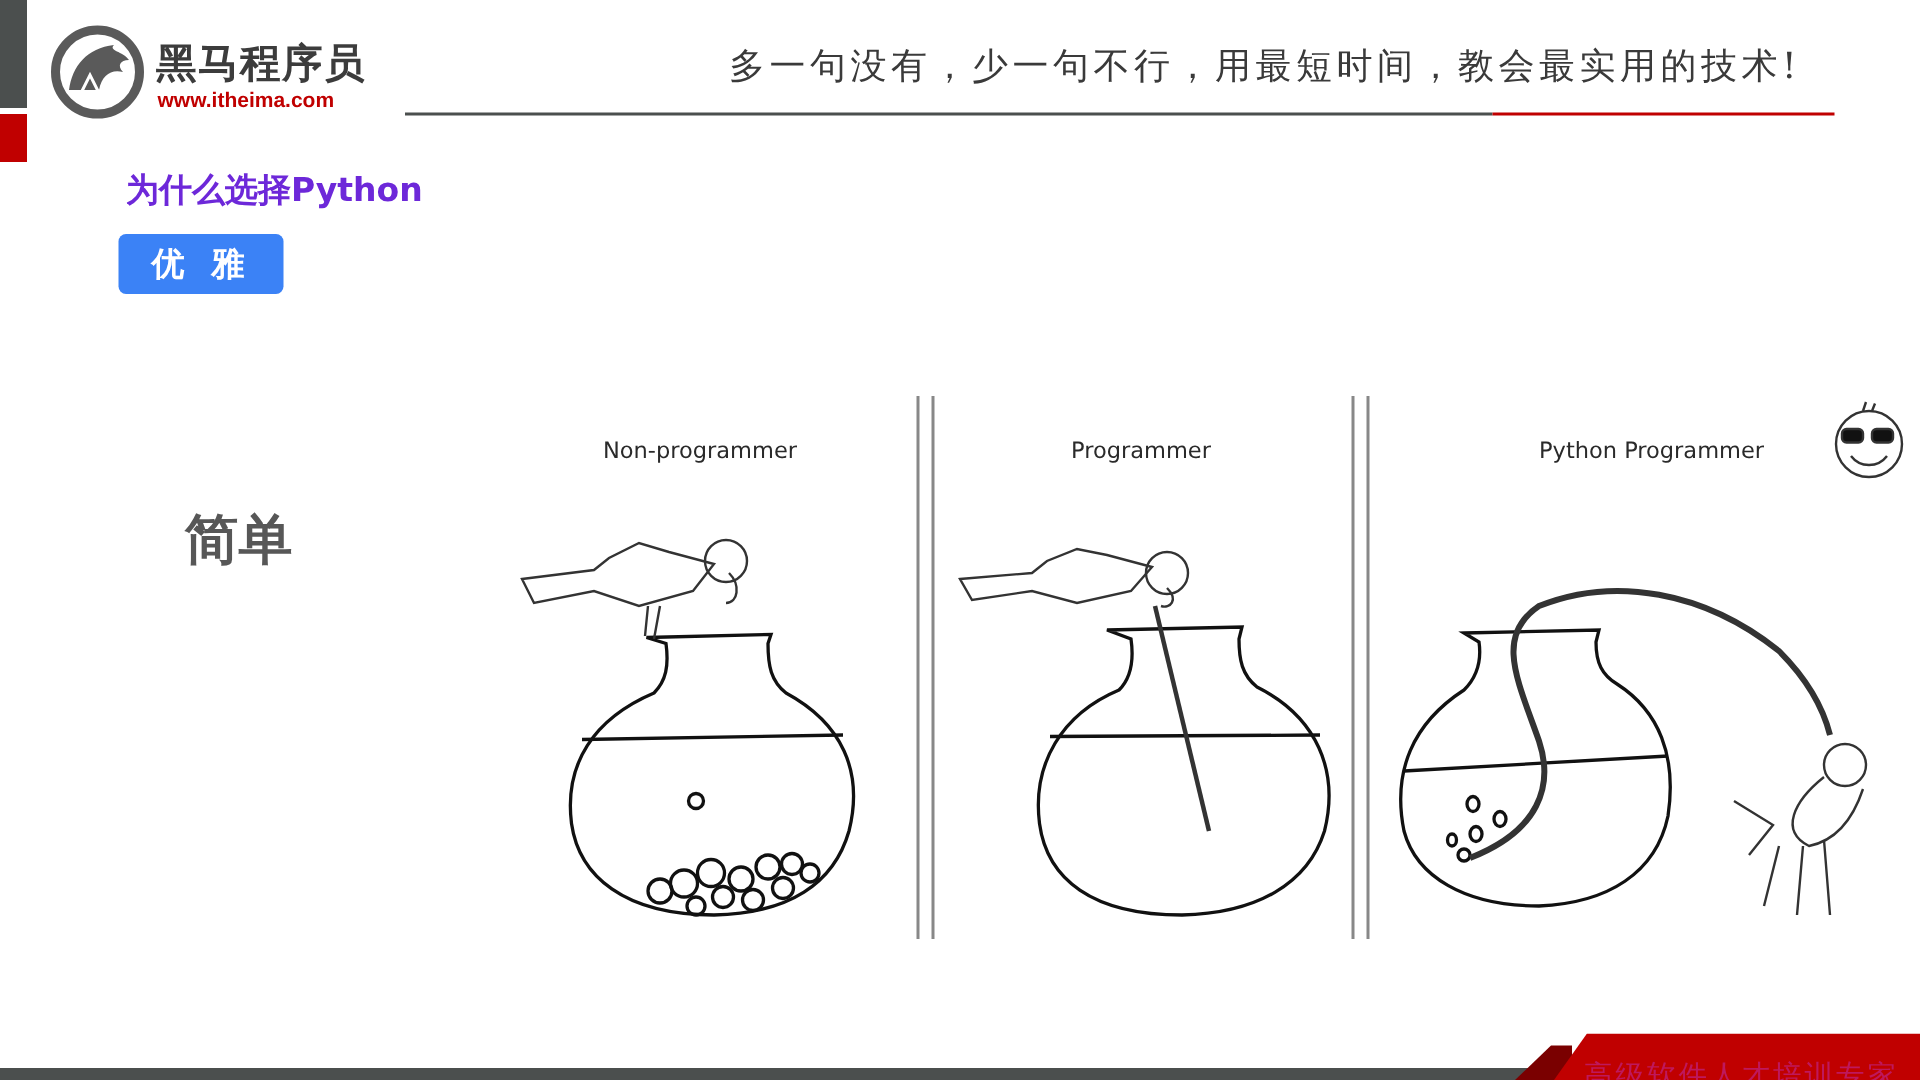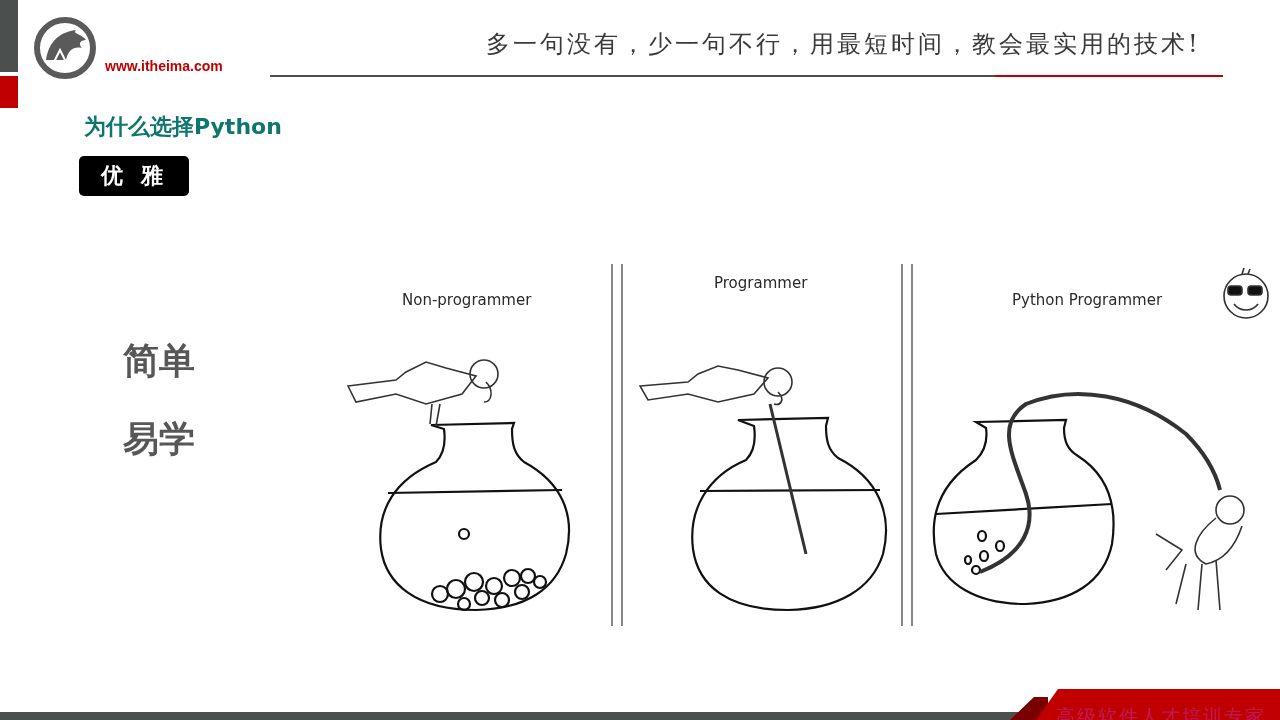--- a/index.html
+++ b/index.html
@@ -11,22 +11,22 @@
 
   .logo { position: absolute; left: 32px; top: 16px; width: 230px; height: 64px; }
   .logo-mark { position: absolute; left: 0; top: 0; width: 66px; height: 64px; }
   .logo-cn { position: absolute; left: 72px; top: 8px; font-size: 27px; font-weight: bold; color: #3c3c3c; letter-spacing: 1px; font-family: "DejaVu Sans", sans-serif; }
   .logo-url { position: absolute; left: 73px; top: 42px; font-size: 14px; font-weight: bold; color: #c00000; font-family: "Liberation Sans", sans-serif; text-align: center; }
 
   .slogan { position: absolute; left: 486px; top: 28px; font-size: 24px; color: #3a3a3a; letter-spacing: 3px; font-family: "DejaVu Serif", serif; white-space: nowrap; }
   .rule-gray { position: absolute; left: 270px; top: 75px; width: 725px; height: 2px; background: #4b4f4e; }
   .rule-red { position: absolute; left: 995px; top: 75px; width: 228px; height: 2px; background: #c00000; }
 
-  .section-title { position: absolute; left: 84px; top: 112px; font-size: 22px; font-weight: bold; color: #0f766e; font-family: "DejaVu Sans", sans-serif; }
-  .tag { position: absolute; left: 79px; top: 156px; width: 110px; height: 40px; background: #000000; border-radius: 5px; color: #fff; font-size: 22px; font-weight: bold; display: flex; align-items: center; justify-content: center; letter-spacing: 18px; padding-left: 14px; }
+  .section-title { position: absolute; left: 84px; top: 112px; font-size: 22px; font-weight: bold; color: #6d28d9; font-family: "DejaVu Sans", sans-serif; }
+  .tag { position: absolute; left: 79px; top: 156px; width: 110px; height: 40px; background: #3b82f6; border-radius: 5px; color: #fff; font-size: 22px; font-weight: bold; display: flex; align-items: center; justify-content: center; letter-spacing: 18px; padding-left: 14px; }
 
   .points { position: absolute; left: 123px; top: 338px; }
   .point { font-size: 36px; font-weight: bold; color: #575757; height: 78px; line-height: 46px; font-family: "DejaVu Sans", sans-serif; text-align: center; }
 
   .comic { position: absolute; left: 336px; top: 264px; width: 944px; height: 362px; }
   .panel-label { position: absolute; font-family: "DejaVu Sans", sans-serif; font-size: 15px; color: #2a2a2a; white-space: nowrap; }
 
   .footer-bar { position: absolute; left: 0; top: 712px; width: 1280px; height: 8px; background: #4b4f4e; }
   .footer-badge { position: absolute; left: 1010px; top: 689px; width: 270px; height: 31px; }
   .footer-text { position: absolute; left: 1056px; top: 692px; font-size: 19px; color: #be185d; letter-spacing: 2px; font-family: Liberation Sans, sans-serif; white-space: nowrap; margin-top: 12px; }
@@ -36,33 +36,33 @@
 
 <div class="side-bar-gray"></div>
 <div class="side-bar-red"></div>
 
 <div class="logo">
   <svg class="logo-mark" viewBox="0 0 66 64">
     <circle cx="33" cy="32" r="28" fill="none" stroke="#5a5a5a" stroke-width="6"></circle>
     <path d="M14 44 C16 28 26 16 44 14 C40 18 50 18 54 24 C48 24 46 28 50 32 C42 30 36 34 34 44 Z" fill="#5a5a5a"></path>
     <path d="M22 46 L28 34 L34 46" fill="none" stroke="#ffffff" stroke-width="2"></path>
   </svg>
+  <div class="logo-cn">黑马程序员</div>
   <div class="logo-url">www.itheima.com</div>
 </div>
 
 <div class="slogan">多一句没有，少一句不行，用最短时间，教会最实用的技术!</div>
 <div class="rule-gray"></div>
 <div class="rule-red"></div>
 
 <div class="section-title">为什么选择Python</div>
 <div class="tag">优雅</div>
 
 <div class="points">
   <div class="point">简单</div>
-  <div class="point">易学</div>
 </div>
 
 <div class="comic">
   <svg width="944" height="362" viewBox="0 0 944 362" style="position:absolute;left:0;top:0">
     <g stroke="#888" stroke-width="2" fill="none">
       <line x1="276" y1="0" x2="276" y2="362"></line>
         <line x1="286" y1="0" x2="286" y2="362"></line>
       <line x1="566" y1="0" x2="566" y2="362"></line>
         <line x1="576" y1="0" x2="576" y2="362"></line>
     </g>
@@ -125,22 +125,22 @@
     </g>
     <g stroke="#333" stroke-width="1.6" fill="none">
       <circle cx="910" cy="32" r="22"></circle>
       <rect x="892" y="22" width="14" height="9" rx="3" fill="#111"></rect>
       <rect x="912" y="22" width="14" height="9" rx="3" fill="#111"></rect>
       <path d="M898 40 C904 48 916 48 922 40"></path>
       <path d="M906 10 L908 4 M912 10 L914 5"></path>
     </g>
   </svg>
   <div class="panel-label" style="left:66px;top:27px">Non-programmer</div>
-  <div class="panel-label" style="left:378px;top:10px">Programmer</div>
-  <div class="panel-label" style="left:676px;top:27px">Python Programmer</div>
+  <div class="panel-label" style="left:378px;top:27px">Programmer</div>
+  <div class="panel-label" style="left:690px;top:27px">Python Programmer</div>
 </div>
 
 <div class="footer-bar"></div>
 <svg class="footer-badge" viewBox="0 0 270 31">
   <polygon points="0,31 24,8 38,8 38,31" fill="#7a0000"></polygon>
   <polygon points="26,31 48,0 270,0 270,31" fill="#c00000"></polygon>
 </svg>
 <div class="footer-text">高级软件人才培训专家</div>
 
 </body></html>

